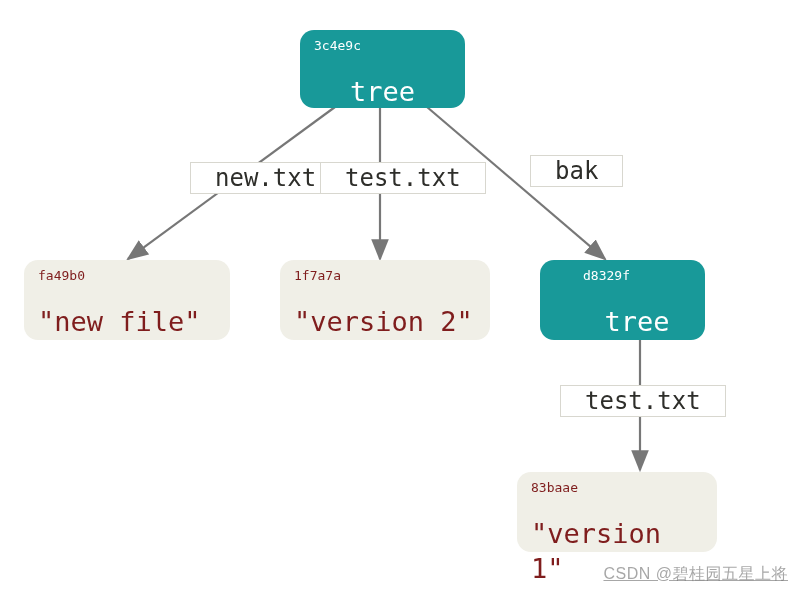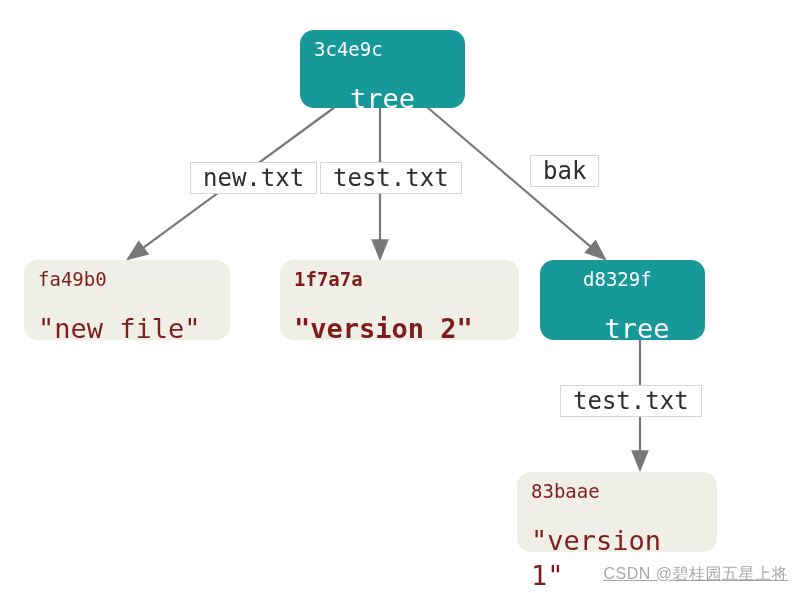--- a/index.html
+++ b/index.html
@@ -20,40 +20,40 @@
   }
   .node-tree {
     background: #189999;
     color: #ffffff;
   }
   .node-blob {
     background: #f0efe7;
     color: #7f1d1d;
   }
   .node .hash {
-    font-size: 19px;
+    font-size: 13px;
     line-height: 1.2;
     display: block;
     padding-top: 2px;
   }
   .node .label {
     font-size: 27px;
     line-height: 1.3;
     display: block;
     margin-top: 20px;
   }
   .node-tree .label {
     text-align: center;
   }
   .edge-label {
     position: absolute;
     background: #ffffff;
     font-size: 24px;
     color: #2e2e2a;
-    padding: 1px 12px;
+    padding: 1px 24px;
     border: 1px solid #d8d7cf;
     white-space: nowrap;
   }
   svg.arrows {
     position: absolute;
     left: 0;
     top: 0;
     width: 800px;
     height: 593px;
     pointer-events: none;
@@ -95,21 +95,21 @@
 
 <div class="edge-label" style="left:190px; top:162px;">new.txt</div>
 <div class="edge-label" style="left:320px; top:162px;">test.txt</div>
 <div class="edge-label" style="left:530px; top:155px;">bak</div>
 
 <div class="node node-blob" style="left:24px; top:260px; width:206px; height:80px;">
   <span class="hash">fa49b0</span>
   <span class="label">"new file"</span>
 </div>
 
-<div class="node node-blob" style="left:280px; top:260px; width:239px; height:80px;font-weight:bold;">
+<div class="node node-blob" style="left:280px; top:260px; width:210px; height:80px;">
   <span class="hash">1f7a7a</span>
   <span class="label">"version 2"</span>
 </div>
 
 <div class="node node-tree" style="left:540px; top:260px; width:165px; height:80px;padding-left:43px;">
   <span class="hash">d8329f</span>
   <span class="label">tree</span>
 </div>
 
 <div class="edge-label" style="left:560px; top:385px;">test.txt</div>

